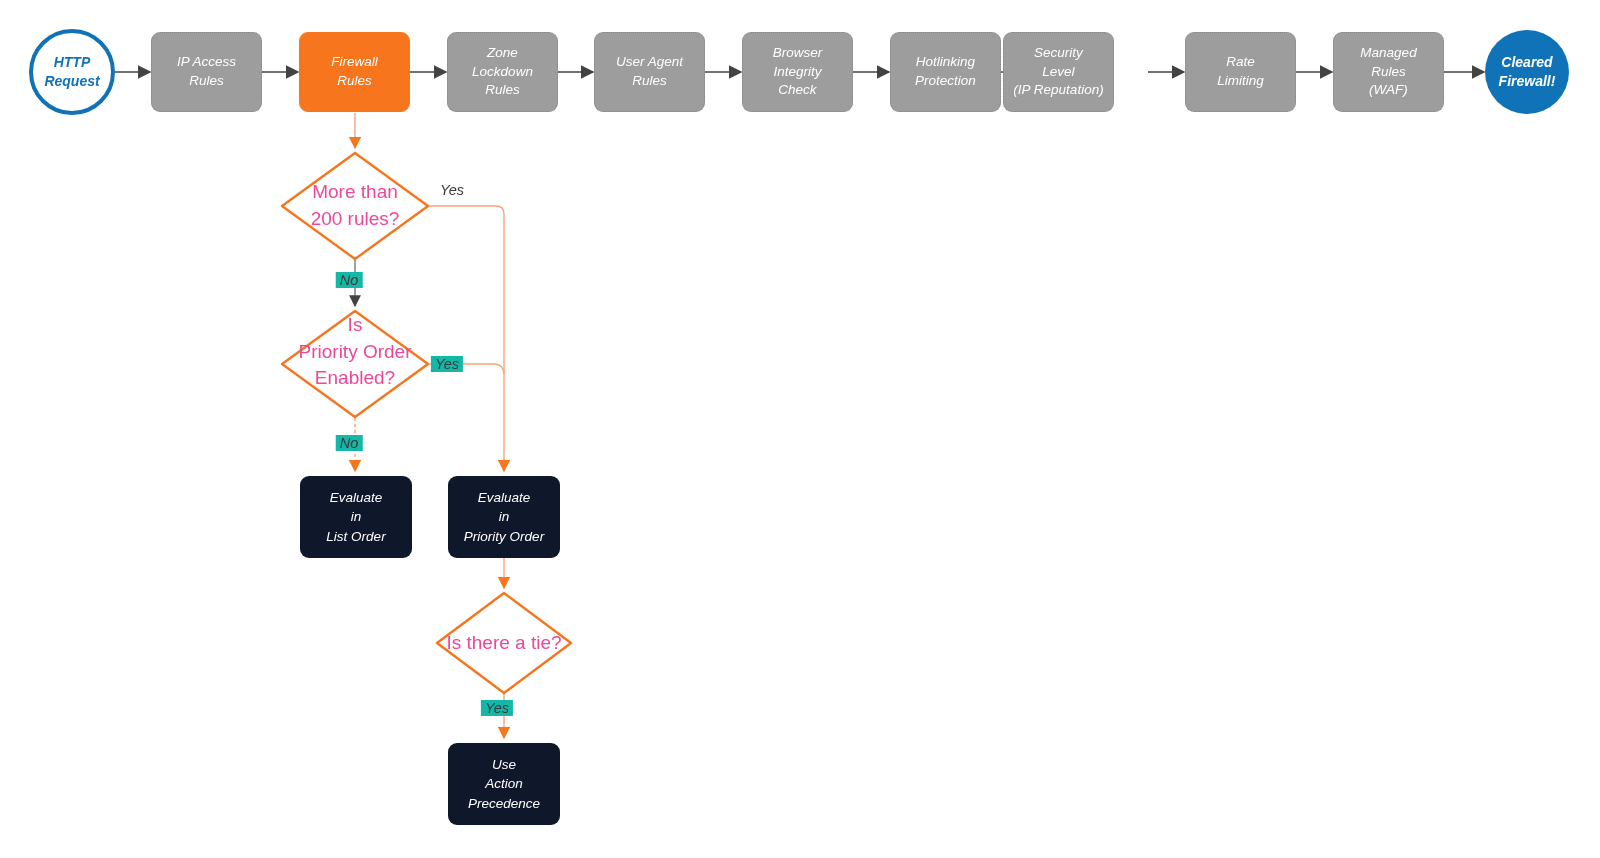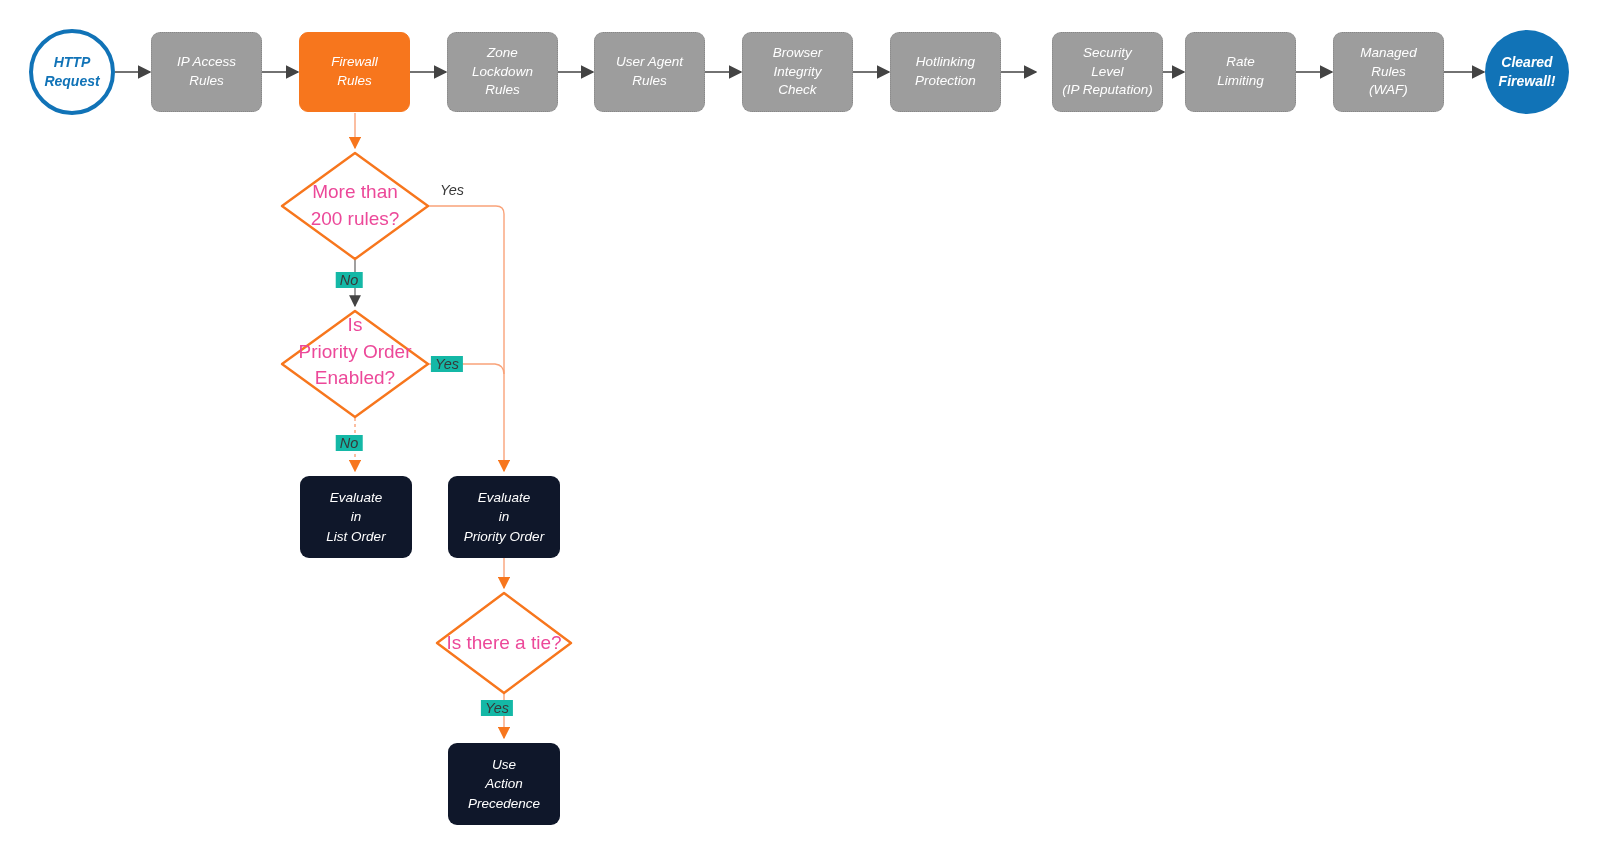--- a/index.html
+++ b/index.html
@@ -134,21 +134,21 @@
   <div class="stage gray" style="left:447px">Zone
 Lockdown
 Rules</div>
   <div class="stage gray" style="left:594px">User Agent
 Rules</div>
   <div class="stage gray" style="left:890px">Hotlinking
 Protection</div>
   <div class="stage gray" style="left:742px">Browser
 Integrity
 Check</div>
-  <div class="stage gray" style="left:1052px">Security
+  <div class="stage gray" style="left:1003px">Security
 Level
 (IP Reputation)</div>
   <div class="stage gray" style="left:1185px">Rate
 Limiting</div>
   <div class="stage gray" style="left:1333px">Managed
 Rules
 (WAF)</div>
 
   <div class="circle end">Cleared
 Firewall!</div>

